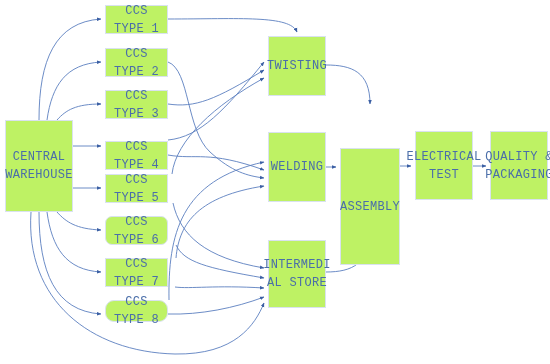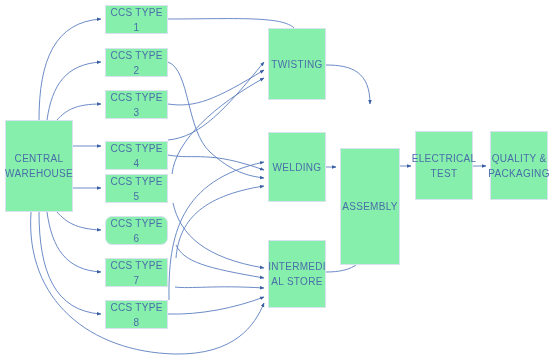--- a/index.html
+++ b/index.html
@@ -10,29 +10,30 @@
     overflow:hidden;
     position:relative;
   }
   #canvas{
     position:absolute;left:0;top:0;width:550px;height:364px;
   }
   .node{
     position:absolute;
     box-sizing:border-box;
     border:1px solid #d9e2ef;
-    background:#86efac;
+    background:#bef264;
     display:flex;align-items:center;justify-content:center;
     text-align:center;
     color:#4a6ea9;
-    font-size:10px;
+    font-size:12px;
     letter-spacing:0.3px;
     line-height:1.5;
     z-index:3;
     padding:2px;
+    font-family:Liberation Mono, monospace;
   }
   .node-label{display:block;white-space:pre-line;}
   svg#edges{position:absolute;left:0;top:0;width:550px;height:364px;z-index:1;pointer-events:none;}
   .edge{fill:none;stroke:#5b7fc0;stroke-width:0.9;}
 </style>
 </head>
 <body>
 
 <div id="canvas">
 
@@ -107,24 +108,24 @@
   </div>
   <div class="node" style="left: 105px; top: 174px; width: 63px; height: 29px;">
     <span class="node-label">CCS TYPE 5</span>
   </div>
   <div class="node" style="left: 105px; top: 216px; width: 63px; height: 29px; border-radius: 7px;">
     <span class="node-label">CCS TYPE 6</span>
   </div>
   <div class="node" style="left: 105px; top: 258px; width: 63px; height: 29px;">
     <span class="node-label">CCS TYPE 7</span>
   </div>
-  <div class="node" style="left: 105px; top: 300px; width: 63px; height: 29px;">
+  <div class="node" style="left: 105px; top: 300px; width: 63px; height: 22px; border-radius: 9px;">
     <span class="node-label">CCS TYPE 8</span>
   </div>
-  <div class="node" style="left: 268px; top: 28px; width: 58px; height: 72px; align-items: center;">
+  <div class="node" style="left: 268px; top: 36px; width: 58px; height: 60px; align-items: center;">
     <span class="node-label">TWISTING</span>
   </div>
   <div class="node" style="left: 268px; top: 132px; width: 58px; height: 70px;">
     <span class="node-label">WELDING</span>
   </div>
   <div class="node" style="left: 268px; top: 240px; width: 58px; height: 68px;">
     <span class="node-label">INTERMEDI
 AL STORE</span>
   </div>
   <div class="node" style="left: 340px; top: 108px; width: 60px; height: 117px; margin-top: 40px;">

